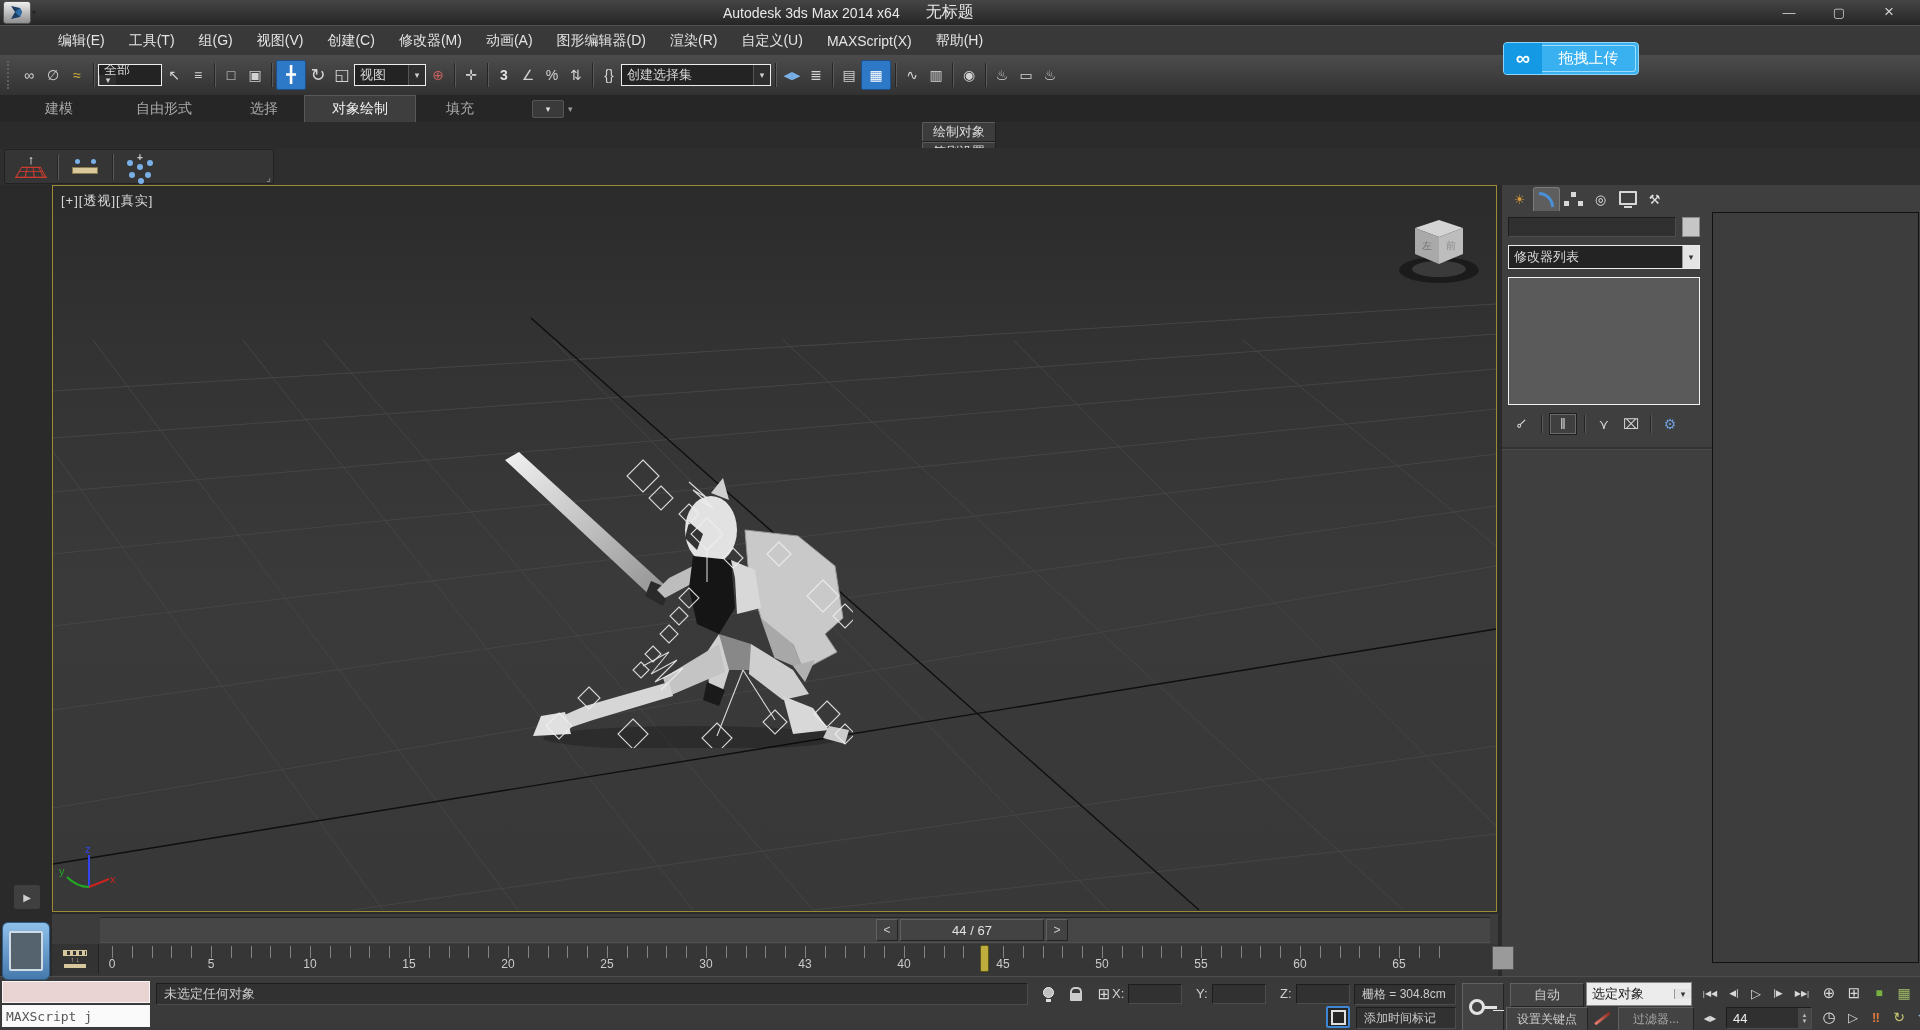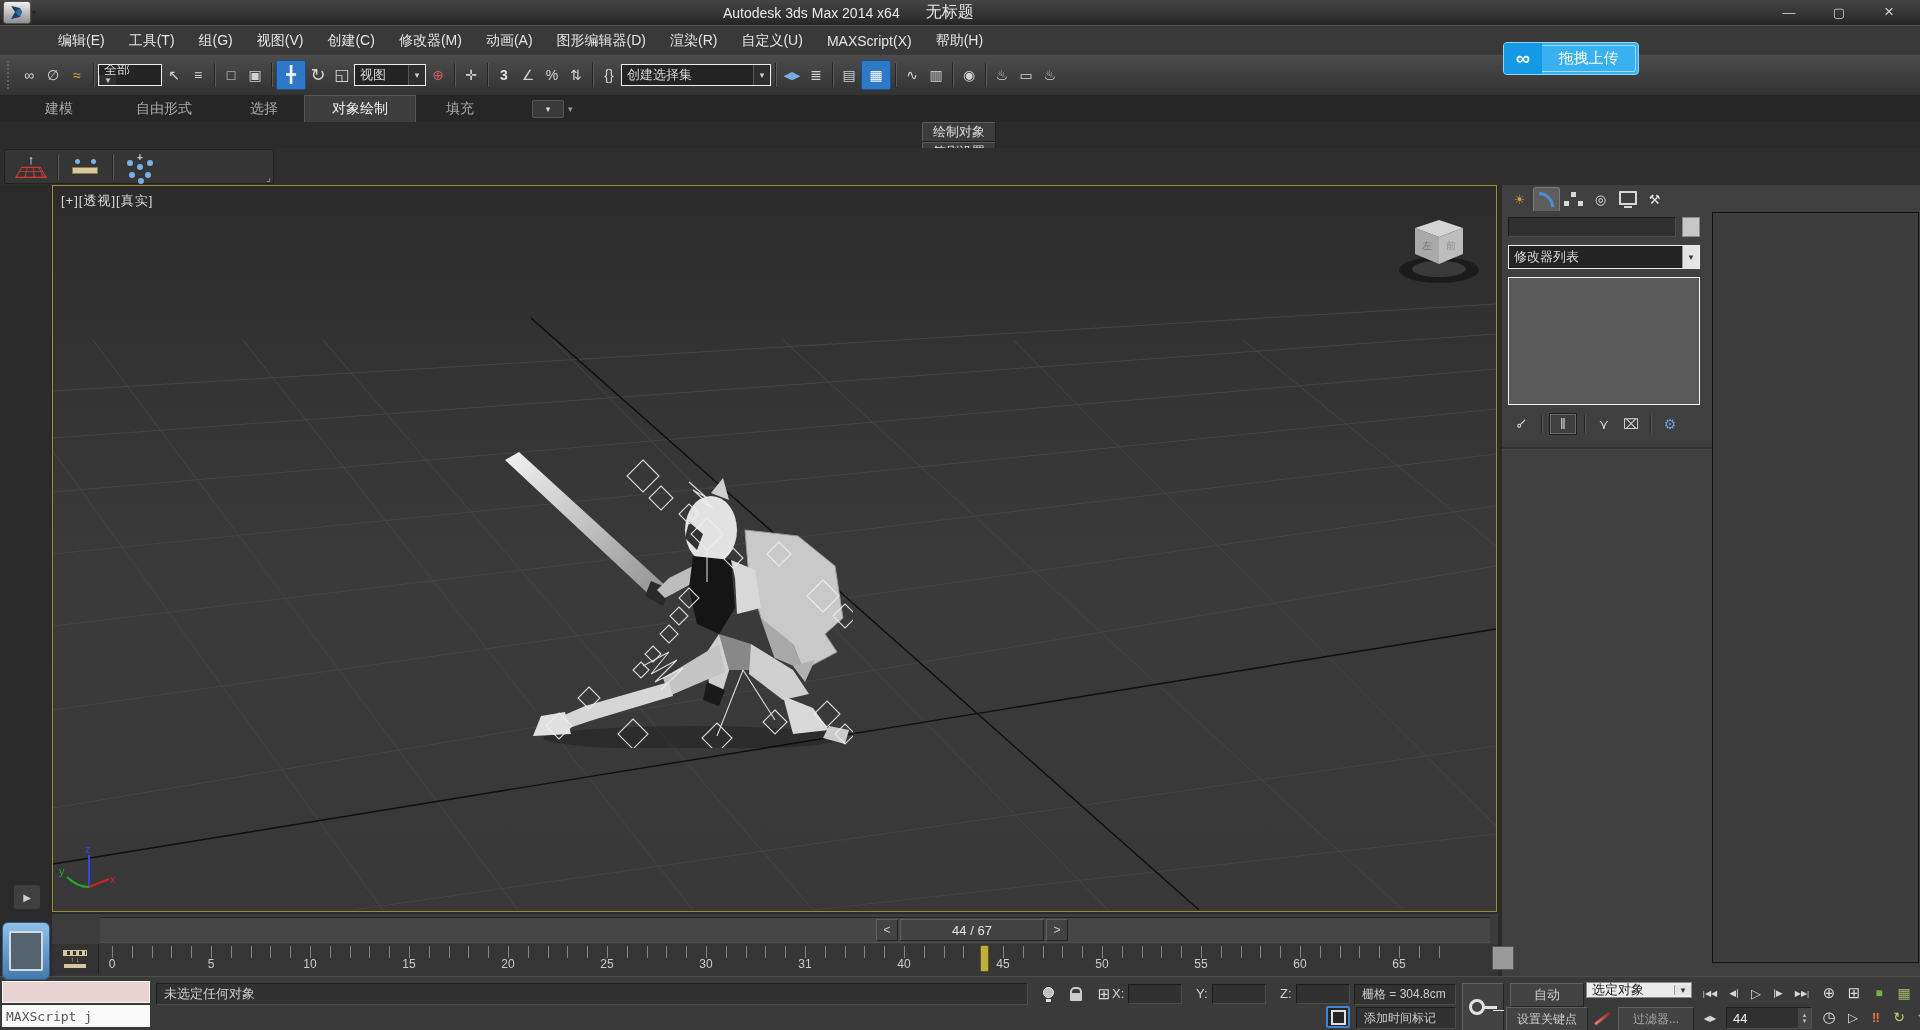--- a/index.html
+++ b/index.html
@@ -422,21 +422,21 @@
       <div class="tick" style="left: 546.6px;"></div>
       <div class="tick" style="left: 566.4px;"></div>
       <div class="tick" style="left: 586.2px;"></div>
       <div class="tick" style="left: 606px;"></div>
       <div class="ticklab" style="left: 606px;">30</div>
       <div class="tick" style="left: 625.8px;"></div>
       <div class="tick" style="left: 645.6px;"></div>
       <div class="tick" style="left: 665.4px;"></div>
       <div class="tick" style="left: 685.2px;"></div>
       <div class="tick" style="left: 705px;"></div>
-      <div class="ticklab" style="left: 705px;">31</div>
+      <div class="ticklab" style="left: 705px;">43</div>
       <div class="tick" style="left: 724.8px;"></div>
       <div class="tick" style="left: 744.6px;"></div>
       <div class="tick" style="left: 764.4px;"></div>
       <div class="tick" style="left: 784.2px;"></div>
       <div class="tick" style="left: 804px;"></div>
       <div class="ticklab" style="left: 804px;">40</div>
       <div class="tick" style="left: 823.8px;"></div>
       <div class="tick" style="left: 843.6px;"></div>
       <div class="tick" style="left: 863.4px;"></div>
       <div class="tick" style="left: 883.2px;"></div>
@@ -509,21 +509,21 @@
   <div class="sfield ab" style="left:1356px;top:30px;width:100px;height:22px;font-size:12px;">添加时间标记</div>
 
   <div class="btn3d ab r" style="left:1462px;top:6px;width:40px;height:46px;justify-content:center;">
     <span class="r">
         <i class="keyring"></i>
         <i class="keybar"></i>
       </span>
   </div>
 
   <div class="btn3d ab r" style="left:1510px;top:6px;width:72px;height:22px;justify-content:center;font-size:13px;">自动</div>
-  <div class="combo litebox ab" style="left:1586px;top:5px;width:106px;height:16px;align-items:center;">
+  <div class="combo litebox ab" style="left:1586px;top:5px;width:106px;height:24px;align-items:center;">
     <span class="cval">选定对象</span>
     <span class="carr lite">▾</span>
   </div>
   <div class="btn3d ab r" style="left:1506px;top:30px;width:80px;height:22px;justify-content:center;font-size:12px;">设置关键点</div>
   <span class="flat-ic ab" style="left:1590px;top:30px;width:24px;height:22px;">
       <i class="redpen"></i>
     </span>
   <div class="btn3d ab r" style="left:1618px;top:30px;width:74px;height:22px;justify-content:center;font-size:12px;color:#aaa;">过滤器...</div>
 
   <div class="r ab" style="left:1698px;top:5px;gap:2px;">

